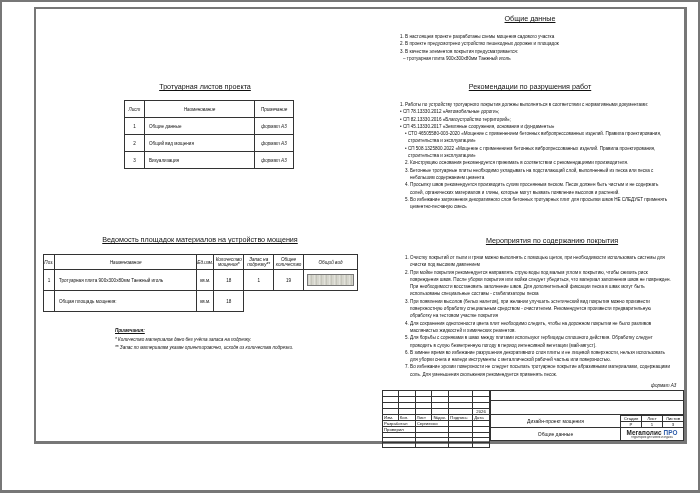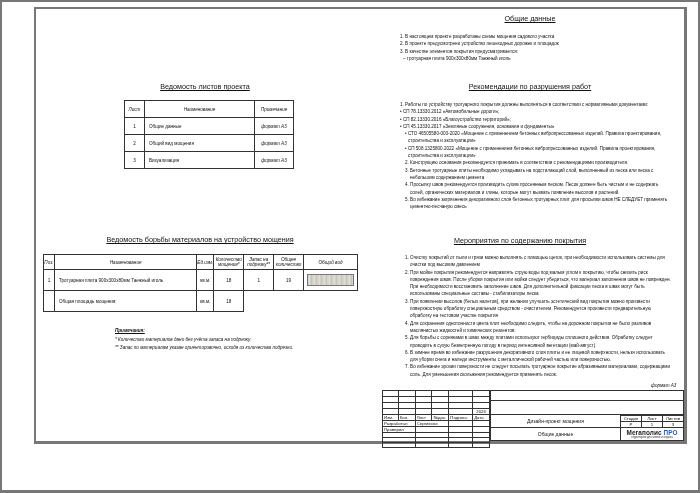--- a/index.html
+++ b/index.html
@@ -43,21 +43,21 @@
   .logo .brand { font-size: 6.4px; font-weight: bold; color: #222; letter-spacing: 0.1px; margin-top: 1px; line-height: 7px; }
   .logo .brand .pro { color: #2a5aa8; }
   .logo .tag { font-size: 2.8px; color: #333; line-height: 3px; }
 </style>
 </head>
 <body>
 
 <div class="outer"></div>
 <div class="frame"></div>
 
-<div class="h-title" style="left:120px; top:82px; width:170px;">Ведомость листов проекта</div>
+<div class="h-title" style="left:120px; top:82px; width:170px;">Тротуарная листов проекта</div>
 <table class="grid" style="left:124px; top:100px; width:170px;">
   <tbody>
       <tr style="height:17px;">
     <th style="width:20px;">Лист</th>
     <th style="width:111px;">Наименование</th>
     <th style="width:39px;">Примечание</th>
   </tr>
   <tr style="height:17px;">
     <td>1</td>
     <td class="left">Общие данные</td>
@@ -69,21 +69,21 @@
     <td class="note">формат А3</td>
   </tr>
   <tr style="height:17px;">
     <td>3</td>
     <td class="left">Визуализация</td>
     <td class="note">формат А3</td>
   </tr>
 </tbody>
   </table>
 
-<div class="h-title" style="left:90px; top:235px; width:220px;">Ведомость борьбы материалов на устройство мощения</div>
+<div class="h-title" style="left:90px; top:235px; width:220px;">Ведомость площадок материалов на устройство мощения</div>
 <table class="grid" style="left:43px; top:254px; width:315px;">
   <tbody>
       <tr style="height:15px;">
     <th style="width:11px;">Поз.</th>
     <th style="width:144px;">Наименование</th>
     <th style="width:16px;">Ед.изм.</th>
     <th style="width:30px;">Количество мощения*</th>
     <th style="width:30px;">Запас на подрезку**</th>
     <th style="width:30px;">Общее количество</th>
     <th style="width:54px;">Общий вид</th>
@@ -128,21 +128,21 @@
   <div class="sub" style="padding-left:3px;">• СП 82.13330.2016 «Благоустройство территорий»;</div>
   <div class="sub" style="padding-left:3px;">• СП 45.13330.2017 «Земляные сооружения, основания и фундаменты»</div>
   <div class="sub" style="padding-left:8px;">• СТО 46505580-003-2020 «Мощение с применением бетонных вибропрессованных изделий. Правила проектирования, строительства и эксплуатации»</div>
   <div class="sub" style="padding-left:8px;">• СП 508.1325800.2022 «Мощение с применением бетонных вибропрессованных изделий. Правила проектирования, строительства и эксплуатации»</div>
   <div class="item">2. Конструкцию основания рекомендуется принимать в соответствии с рекомендациями производителя.</div>
   <div class="item">3. Бетонные тротуарные плиты необходимо укладывать на подстилающий слой, выполненный из песка или песка с небольшим содержанием цемента</div>
   <div class="item">4. Просыпку швов рекомендуется производить сухим просеянным песком. Песок должен быть чистым и не содержать солей, органических материалов и глины, которые могут вызвать появление высолов и растений.</div>
   <div class="item">5. Во избежание загрязнения декоративного слоя бетонных тротуарных плит для просыпки швов НЕ СЛЕДУЕТ применять цементно-песчаную смесь</div>
 </div>
 
-<div class="h-title" style="left:420px; top:236px; width:200px;">Мероприятия по содержанию покрытия</div>
+<div class="h-title" style="left:452px; top:236px; width:200px;">Мероприятия по содержанию покрытия</div>
 <div class="col-text" style="left:400px; top:254px; width:272px;">
   <div class="item">1. Очистку покрытий от пыли и грязи можно выполнять с помощью щеток, при необходимости использовать системы для очистки под высоким давлением</div>
   <div class="item">2. При мойке покрытия рекомендуется направлять струю воды под малым углом к покрытию, чтобы снизить риск повреждения швов. После уборки покрытия или мойки следует убедиться, что материал заполнения швов не поврежден. При необходимости восстановить заполнение швов. Для дополнительной фиксации песка в швах могут быть использованы специальные составы - стабилизаторы песка</div>
   <div class="item">3. При появлении высолов (белых налетов), при желании улучшить эстетический вид покрытия можно произвести поверхностную обработку специальным средством - очистителем. Рекомендуется произвести предварительную обработку на тестовом участке покрытия</div>
   <div class="item">4. Для сохранения однотонности цвета плит необходимо следить, чтобы на дорожном покрытии не было разливов маслянистых жидкостей и химических реагентов.</div>
   <div class="item">5. Для борьбы с сорняками в швах между плитами используют гербициды сплошного действия. Обработку следует проводить в сухую безветренную погоду в период интенсивной вегетации (май-август).</div>
   <div class="item">6. В зимнее время во избежание разрушения декоративного слоя плиты и ее лицевой поверхности, нельзя использовать для уборки снега и наледи инструменты с металлической рабочей частью или поверхностью.</div>
   <div class="item">7. Во избежание эрозии поверхности не следует посыпать тротуарное покрытие абразивными материалами, содержащими соль. Для уменьшения скольжения рекомендуется применять песок.</div>
 </div>
 

